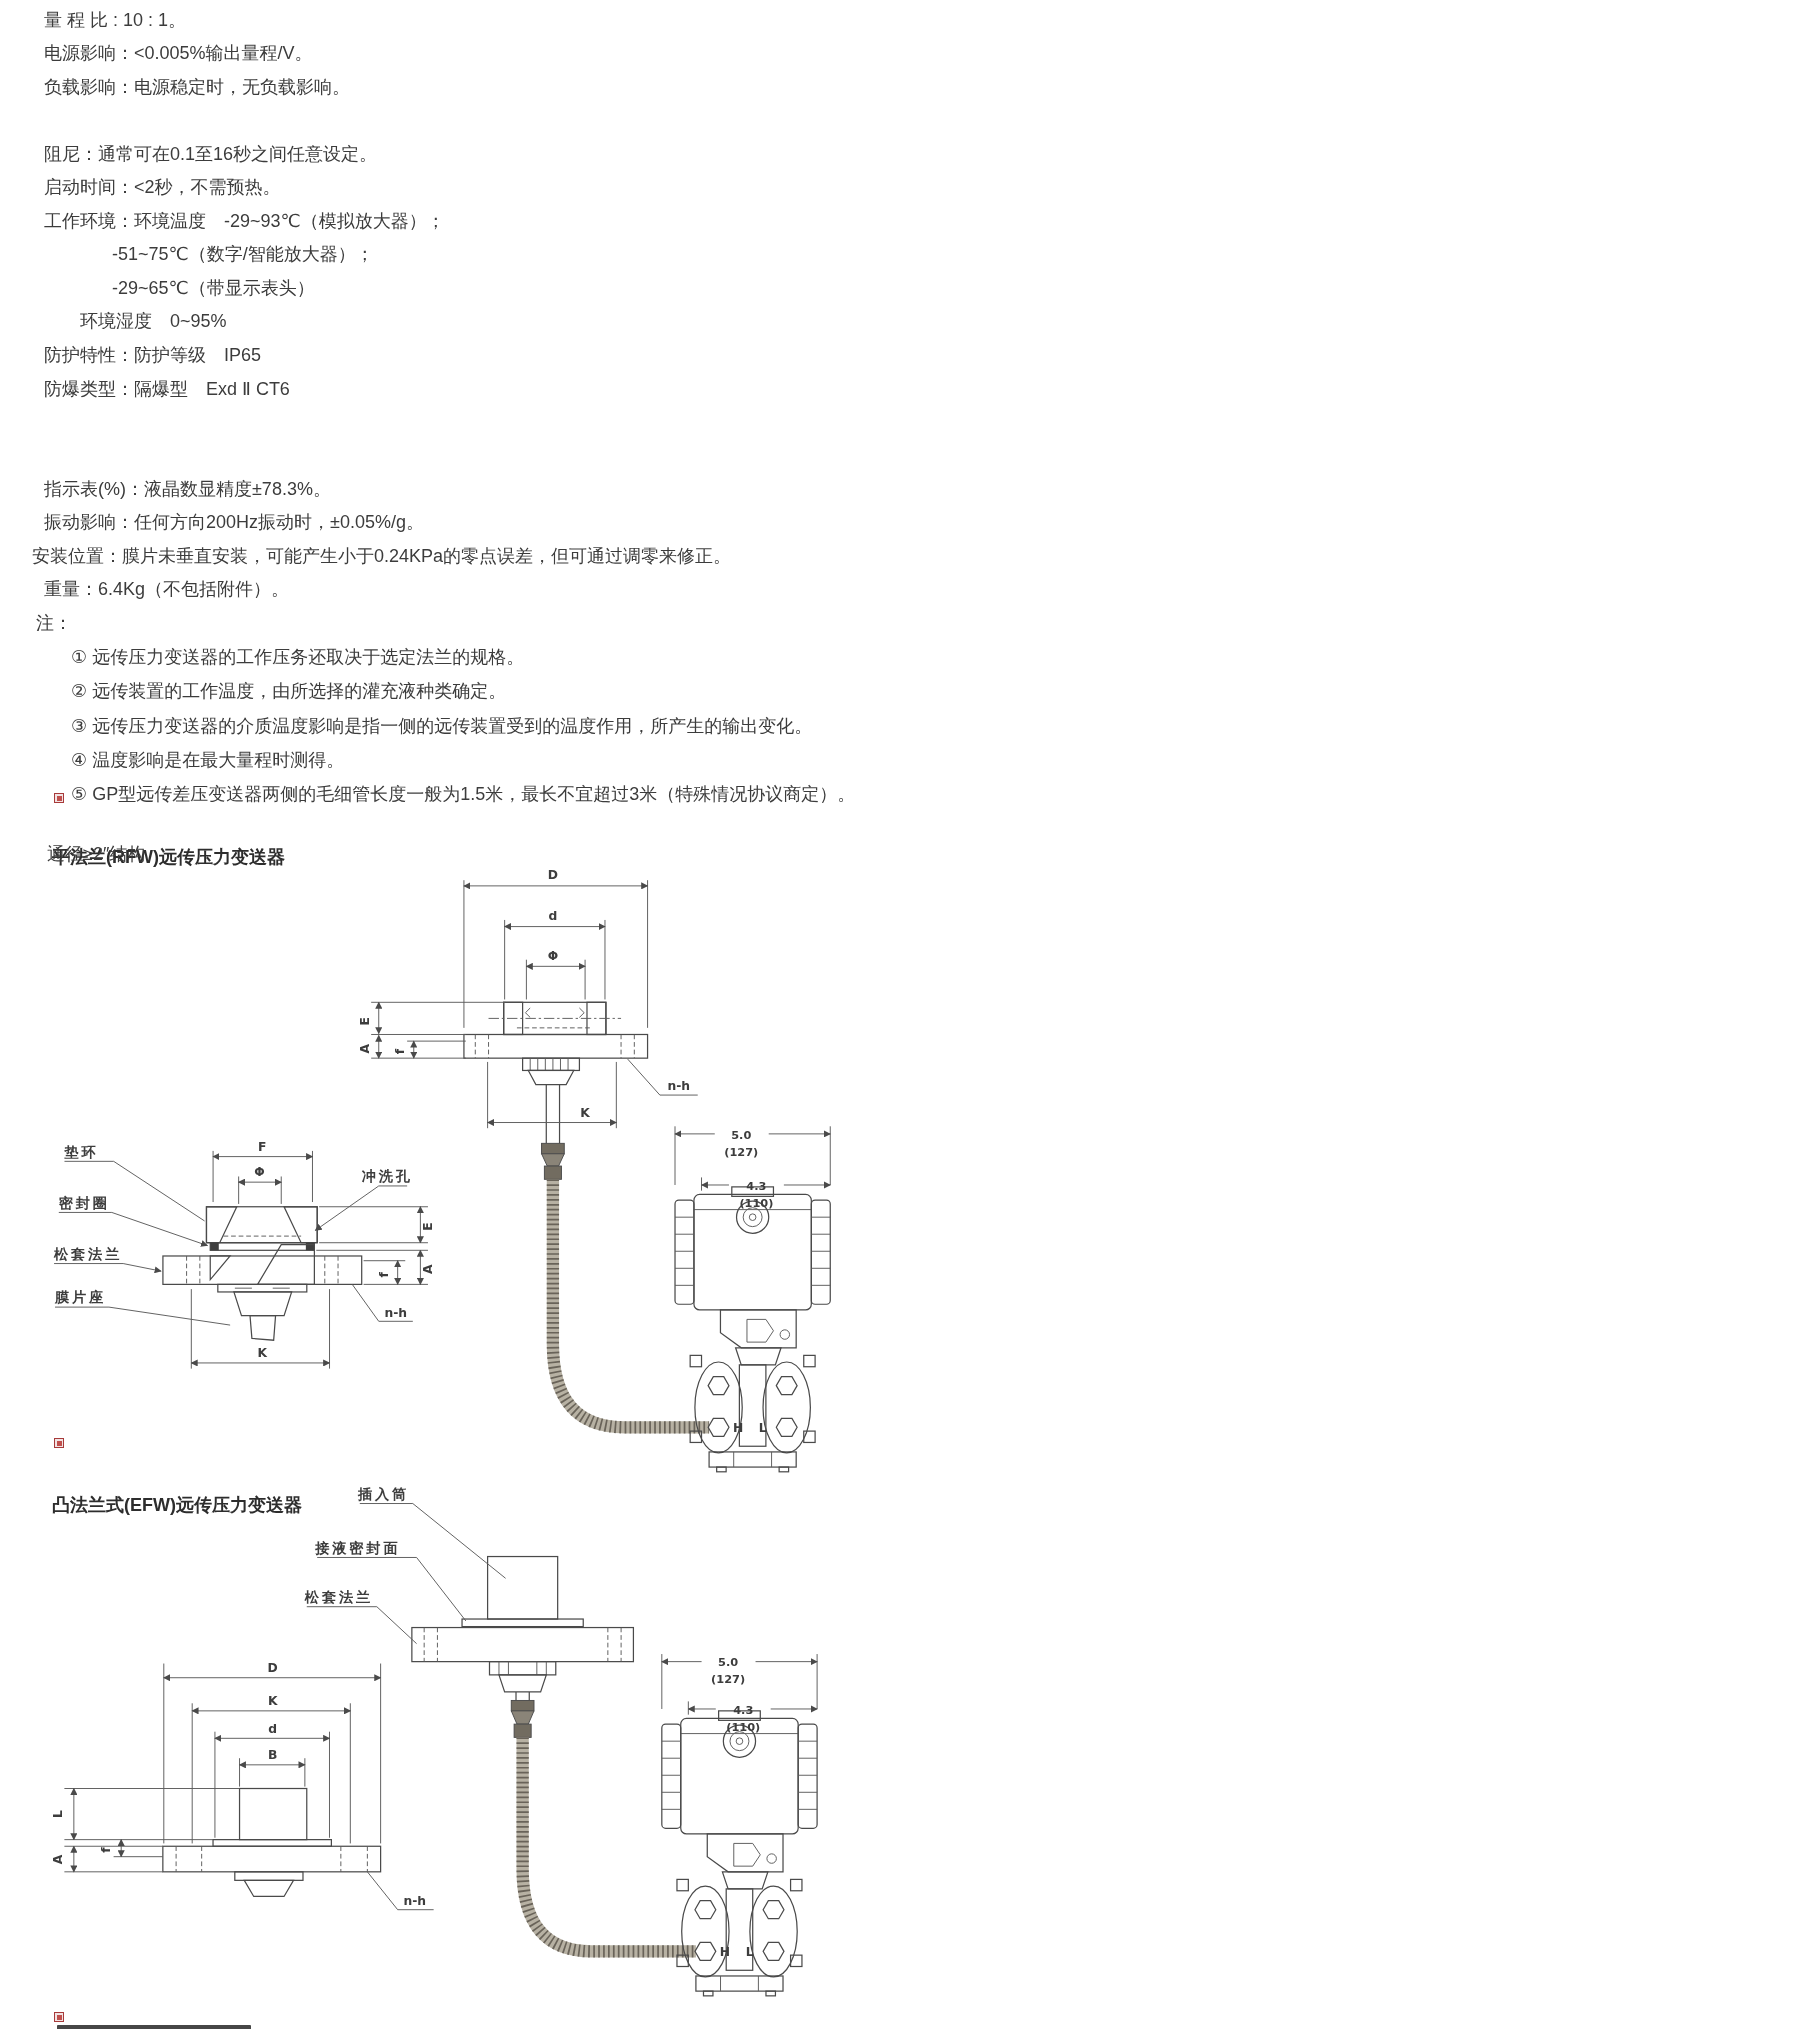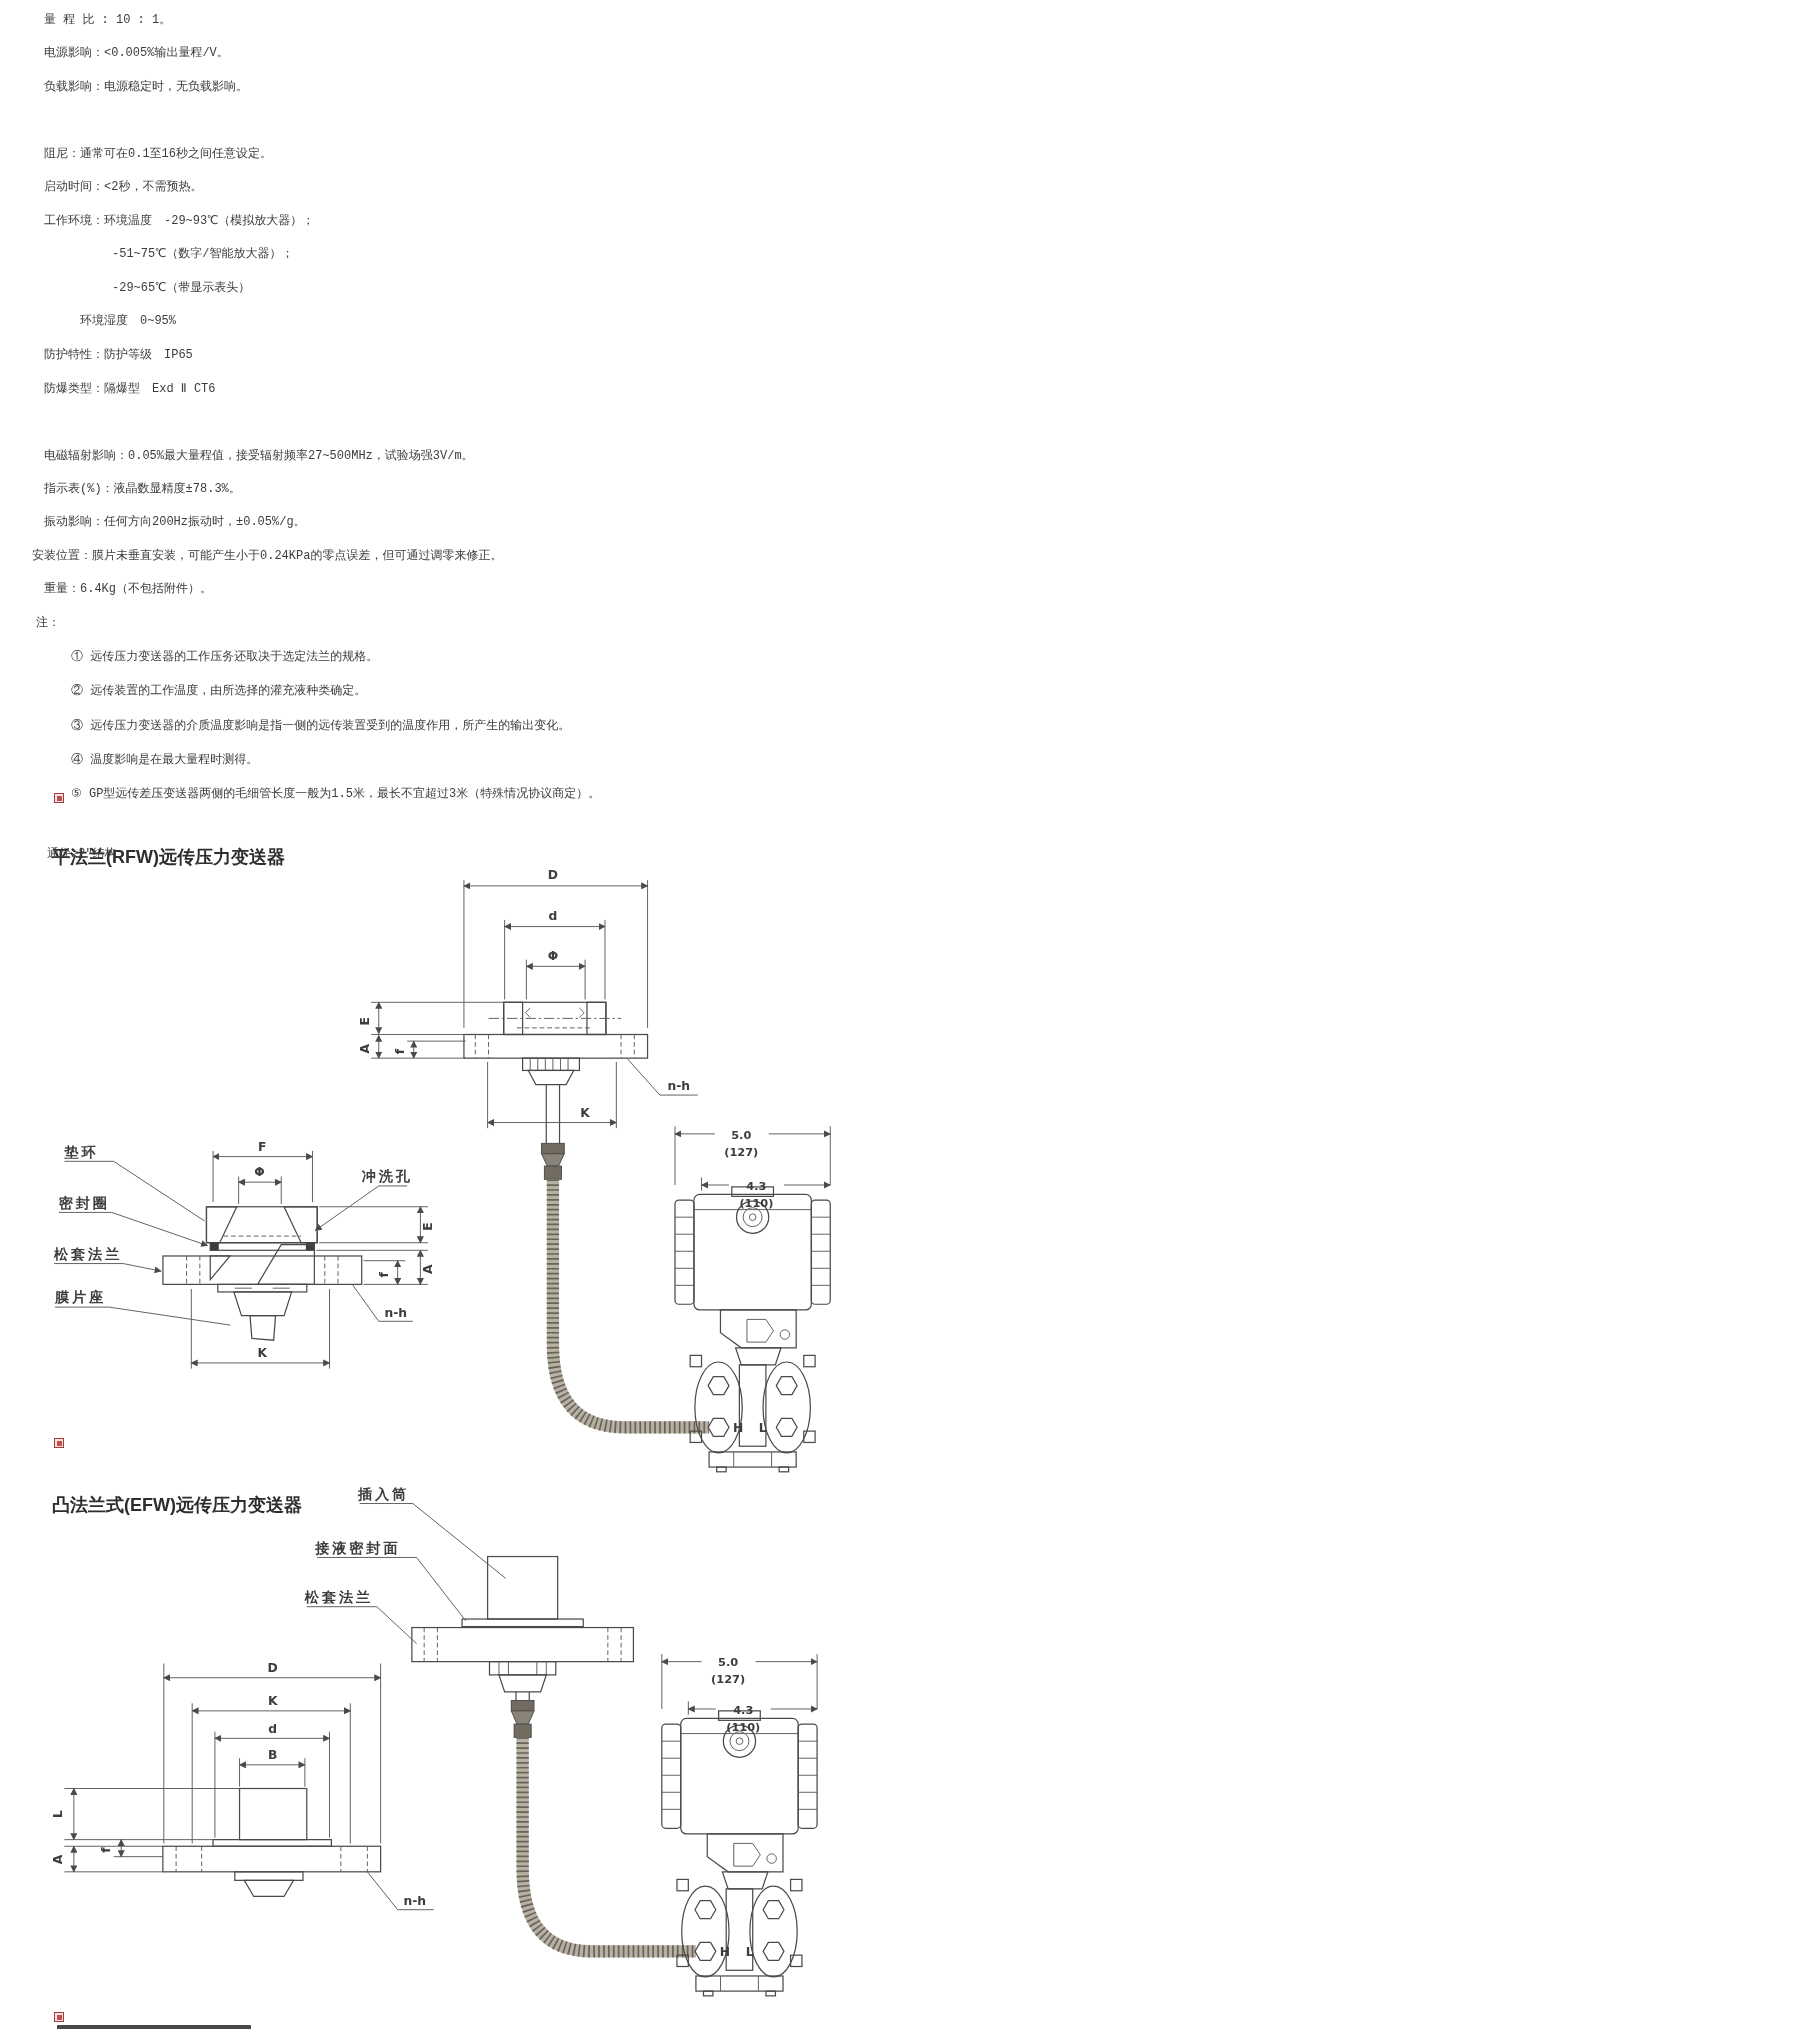--- a/index.html
+++ b/index.html
@@ -1,18 +1,18 @@
 <!DOCTYPE html>
 <html style="font-size:15px"><head>
 <meta charset="utf-8">
 <style>
   html,body{margin:0;padding:0;background:#fff;}
   .page{position:relative;width:1817px;height:2030px;background:#ffffff;overflow:hidden;
         font-family:"Liberation Sans","DejaVu Sans",sans-serif;color:#3c3c3c;}
-  .t{position:absolute;font-size:12px;line-height:24px;white-space:pre;font-family:Liberation Mono, monospace;}
+  .t{position:absolute;font-size:18px;line-height:24px;white-space:pre;}
   .hd{position:absolute;font-size:18px;font-weight:bold;color:#2d2d2d;white-space:pre;margin-top:38px;}
   .bimg{position:absolute;width:10.4px;height:10.4px;border:0.9px solid #a73a3a;background:#f2e3e3;box-sizing:border-box;}
   .bimg::after{content:"";position:absolute;left:1.9px;top:1.9px;width:4.7px;height:4.7px;background:#c0504d;}
   .cutoff{position:absolute;background:#474747;border-radius:0.9px;}
   svg{position:absolute;}
   svg text{font-family:"DejaVu Sans","Liberation Sans",sans-serif;fill:#3d3d3d;}
   .dim{font-size:13px;font-weight:bold;}
   .dimm{font-size:12px;font-weight:bold;}
   .lbl{font-size:15px;font-weight:bold;letter-spacing:3px;}
   .ln{stroke:#4a4a4a;stroke-width:1.3;fill:none;}
@@ -29,21 +29,20 @@
   <div class="t" style="left:44px;top:41px">电源影响：&lt;0.005%输出量程/V。</div>
   <div class="t" style="left:44px;top:75px">负载影响：电源稳定时，无负载影响。</div>
   <div class="t" style="left:44px;top:142px">阻尼：通常可在0.1至16秒之间任意设定。</div>
   <div class="t" style="left:44px;top:175px">启动时间：&lt;2秒，不需预热。</div>
   <div class="t" style="left:44px;top:209px">工作环境：环境温度　-29~93℃（模拟放大器）；</div>
   <div class="t" style="left:112px;top:242px">-51~75℃（数字/智能放大器）；</div>
   <div class="t" style="left:112px;top:276px">-29~65℃（带显示表头）</div>
   <div class="t" style="left:80px;top:309px">环境湿度　0~95%</div>
   <div class="t" style="left:44px;top:343px">防护特性：防护等级　IP65</div>
   <div class="t" style="left:44px;top:377px">防爆类型：隔爆型　Exd Ⅱ CT6</div>
-  <div class="t" style="left:44px;top:444px">电磁辐射影响：0.05%最大量程值，接受辐射频率27~500MHz，试验场强3V/m。</div>
   <div class="t" style="left:44px;top:477px">指示表(%)：液晶数显精度±78.3%。</div>
   <div class="t" style="left:44px;top:510px">振动影响：任何方向200Hz振动时，±0.05%/g。</div>
   <div class="t" style="left:32px;top:544px">安装位置：膜片未垂直安装，可能产生小于0.24KPa的零点误差，但可通过调零来修正。</div>
   <div class="t" style="left:44px;top:577px">重量：6.4Kg（不包括附件）。</div>
 
   <div class="t" style="left:36px;top:611px">注：</div>
   <div class="t" style="left:71px;top:645px">① 远传压力变送器的工作压务还取决于选定法兰的规格。</div>
   <div class="t" style="left:71px;top:679px">② 远传装置的工作温度，由所选择的灌充液种类确定。</div>
   <div class="t" style="left:71px;top:714px">③ 远传压力变送器的介质温度影响是指一侧的远传装置受到的温度作用，所产生的输出变化。</div>
   <div class="t" style="left:71px;top:748px">④ 温度影响是在最大量程时测得。</div>

